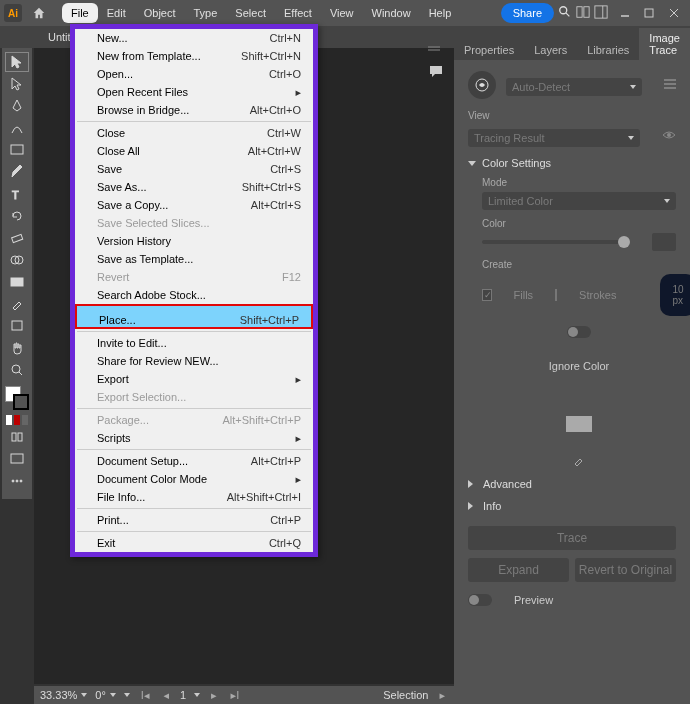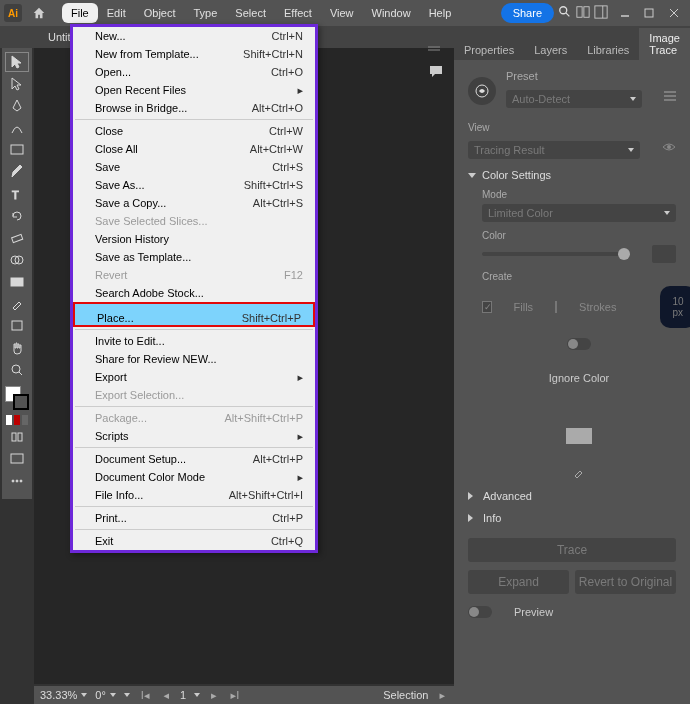--- a/index.html
+++ b/index.html
@@ -36,21 +36,21 @@
   .mini div:nth-child(2){background:#b00;}
 
   
   .floatcol { position:absolute; left:426px; top:42px; width:20px; display:flex; flex-direction:column; gap:6px; align-items:center; }
   .floatcol div{ width:16px; height:16px; }
 
   
   .canvas { position:absolute; left:34px; top:48px; right:236px; bottom:20px; background:#262626; }
 
   
-  .dropdown { position:absolute; left:70px; top:24px; width:248px; background:#f0f0f0; border:3px solid #6d28d9; box-shadow:2px 2px 6px rgba(0,0,0,0.4); color:#000; }
+  .dropdown { position:absolute; left:70px; top:24px; width:248px; background:#f0f0f0; border:5px solid #6d28d9; box-shadow:2px 2px 6px rgba(0,0,0,0.4); color:#000; }
   .dropdown .row { display:flex; align-items:center; padding:2px 12px 2px 22px; height:18px; }
   .dropdown .row .lbl{ flex:1; }
   .dropdown .row.dis .lbl, .dropdown .row.dis .rt { color:#9a9a9a; }
   .dropdown .row.highlight { background:#7dd3fc; border:2px solid #E20808; height:25px; padding-top:7px; padding-bottom:0;}
   .dropdown .row .rt { color:#333; }
   .dropdown .sep { height:1px; background:#ccc; margin:2px 2px; }
   .sub { color:#555; }
 
   
   .rightpanel { position:absolute; right:0; top:36px; width:236px; bottom:0; background:#535353; display:flex; flex-direction:column; }
@@ -377,21 +377,20 @@
   </div>
   <div class="panel-body">
     <div class="preset-row">
       <div class="preset-ic">
           <svg width="16" height="16" viewBox="0 0 16 16">
             <circle cx="8" cy="8" r="6" fill="none" stroke="#ddd"></circle>
             <path d="M5 8 Q8 4 11 8 Q8 12 5 8" fill="#ddd"></path>
           </svg>
         </div>
       <div style="flex:1">
-        <div>Preset</div>
         <div class="row-flex">
           <div class="dd-box">
               <span>Auto-Detect</span>
               <span class="sm-chev"></span>
             </div>
           <div><svg width="12" height="10">
                 <line x1="0" y1="1" x2="12" y2="1" stroke="#aaa"></line>
                 <line x1="0" y1="5" x2="12" y2="5" stroke="#aaa"></line>
                 <line x1="0" y1="9" x2="12" y2="9" stroke="#aaa"></line>
               </svg></div>

